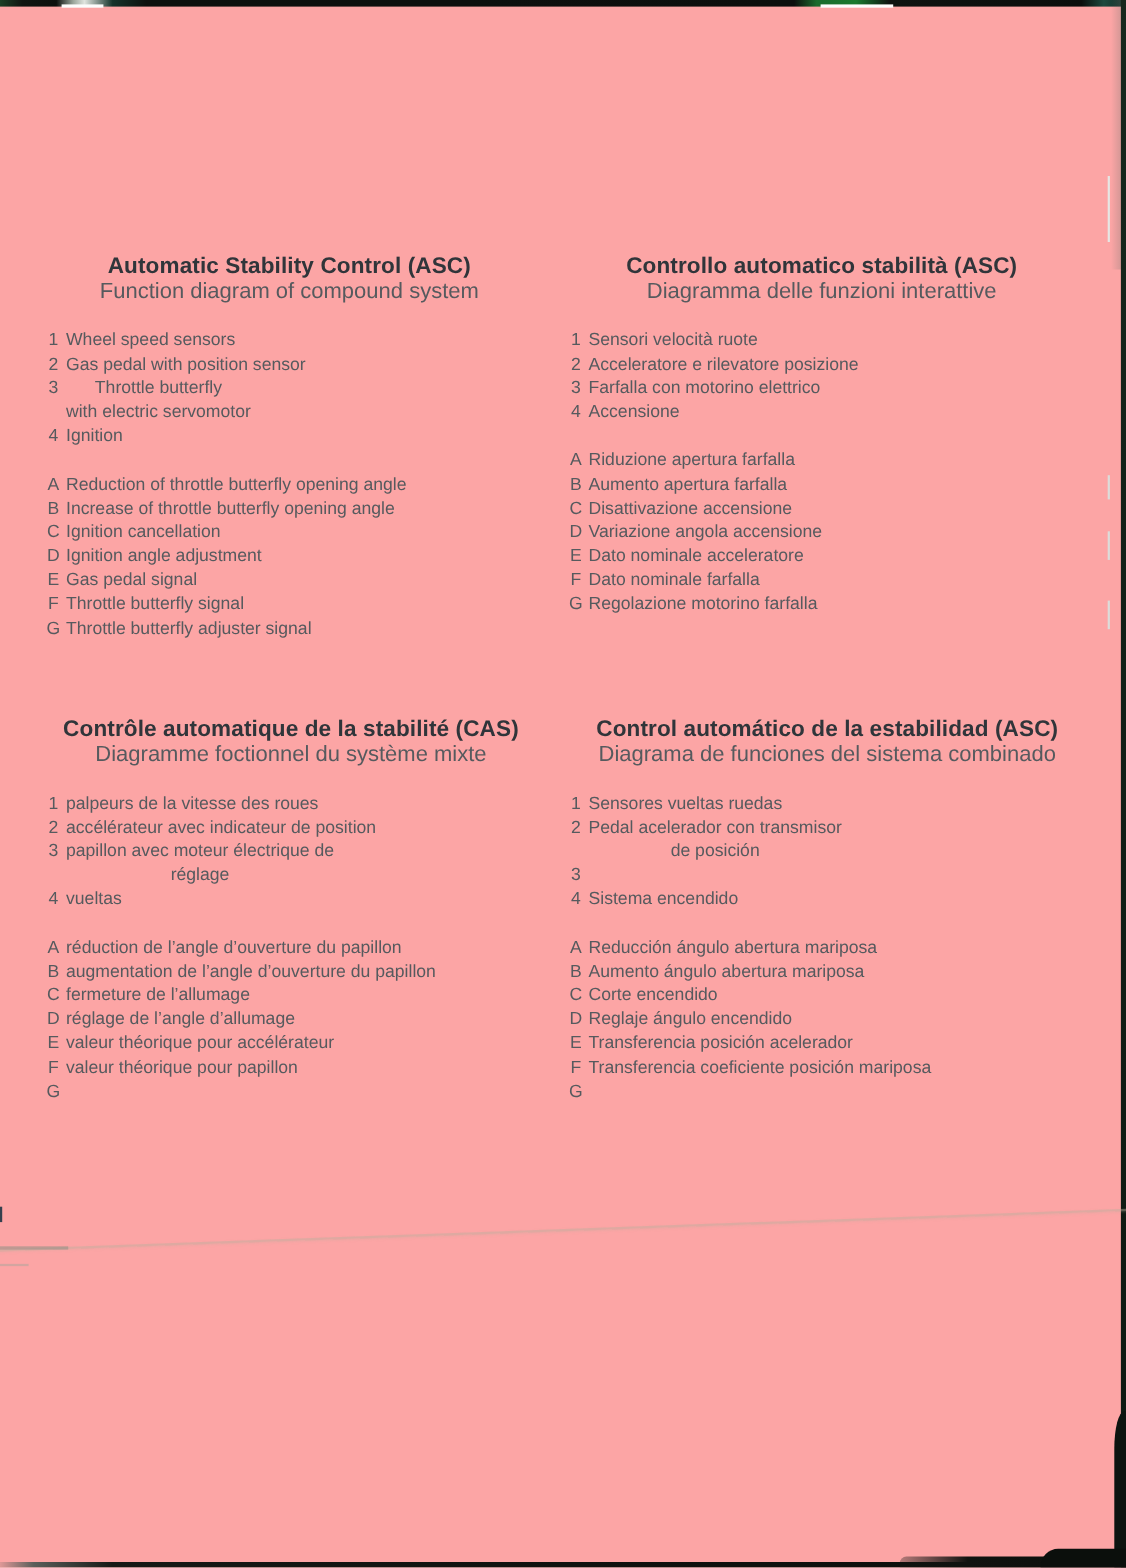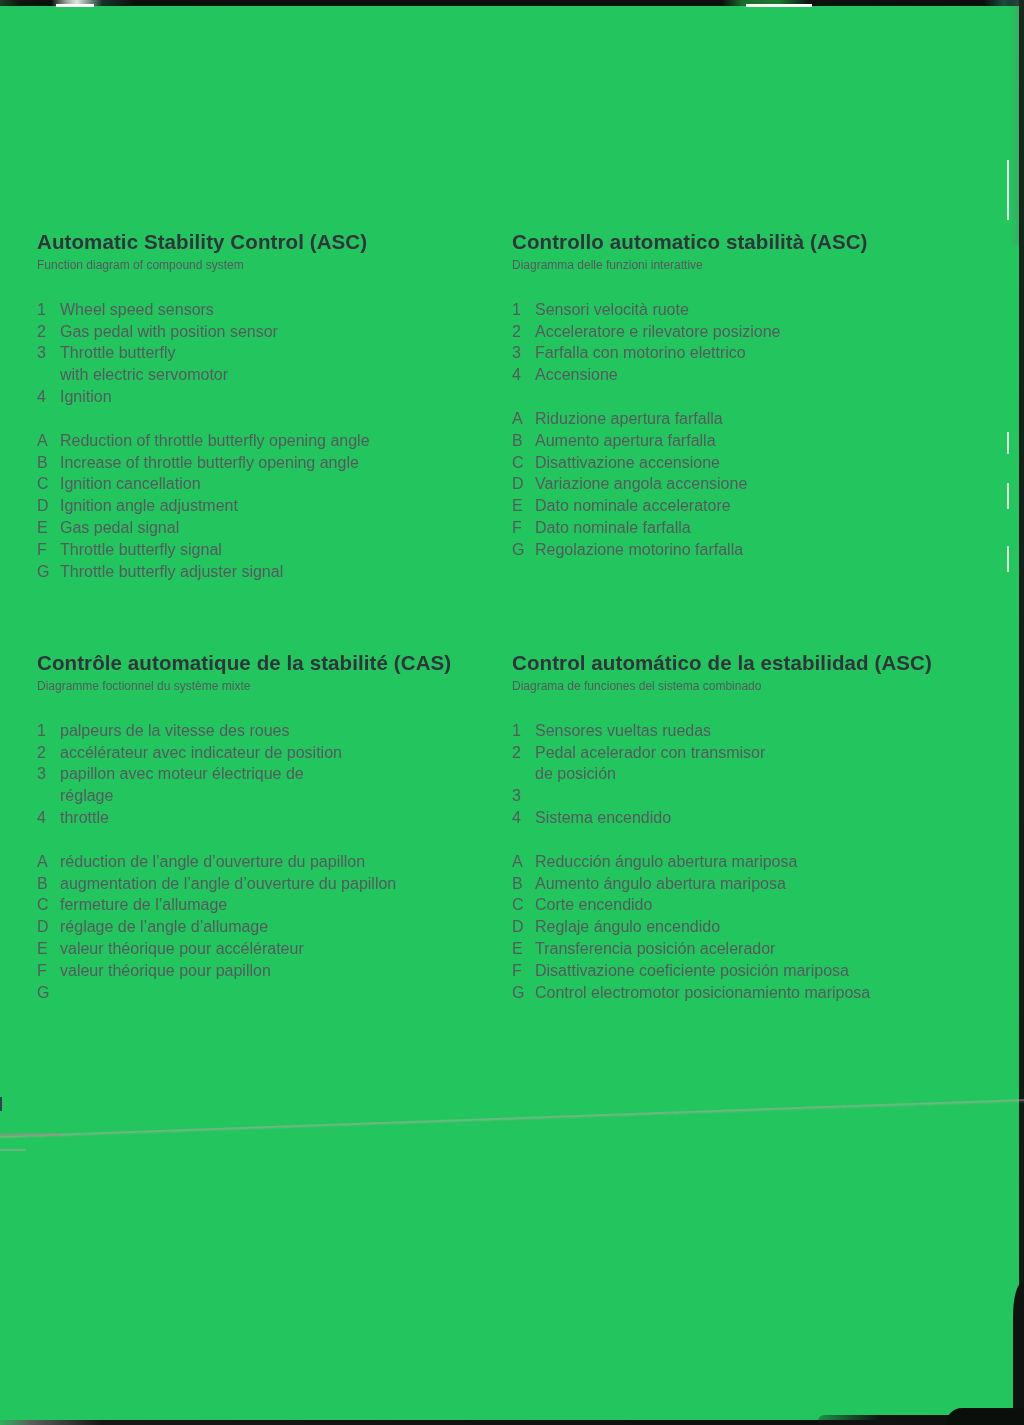--- a/index.html
+++ b/index.html
@@ -1,26 +1,27 @@
 <!DOCTYPE html>
 <html><head>
 <meta charset="utf-8">
 <style>
   * { box-sizing: border-box; }
   html, body { margin: 0; padding: 0; }
   body { width: 1024px; height: 1425px; background: #e9e9e7; }
   .page {
     position: relative; width: 1024px; height: 1425px;
-    background: #22c55e; overflow: hidden;
+    background: #fca5a5; overflow: hidden;
     font-family: "Liberation Sans", sans-serif;
+    text-align: center;
   }
   
   .block { position: absolute; }
   .title { margin: 0; font-size: 20.5px; line-height: 27px; font-weight: 700; color: #30353a; letter-spacing: 0.1px; }
-  .subtitle { margin: 0; font-size: 12px; line-height: 21.8px; color: #565a5e; }
+  .subtitle { margin: 0; font-size: 20px; line-height: 21.8px; color: #565a5e; }
   .list { list-style: none; margin: 22px 0 0 0; padding: 0; }
   .row { display: flex; font-size: 16px; line-height: 21.8px; color: #565a5e; }
   .marker { flex: 0 0 23px; }
   .txt { white-space: pre-line; }
   
   .top-band { position: absolute; top: 0; left: 0; right: 0; height: 6px;
     background: linear-gradient(90deg,#1c4026 0%,#101511 2%,#0c100d 5%,#9aa69b 6.5%,#dfe4de 7.5%,#15332a 10%,#0d110e 13%,#0d100e 40%,#0c0f0d 70.5%,#1b6b2d 72.5%,#1a7a2e 76%,#0e1310 79%,#0b0e0c 96%,#1d4a3e 98%,#122821 100%); }
   .top-notch-a { position: absolute; top: 4px; left: 56px; width: 38px; height: 3px; background: #fcfcfb; }
   .top-notch-b { position: absolute; top: 4px; left: 746px; width: 66px; height: 3px; background: #fcfcfb; }
   .right-strip { position: absolute; top: 0; right: 0; width: 5px; height: 100%;
@@ -190,21 +191,21 @@
           <span class="marker">2</span>
           <span class="txt">accélérateur avec indicateur de position</span>
         </li>
       <li class="row">
           <span class="marker">3</span>
           <span class="txt">papillon avec moteur électrique de
 réglage</span>
         </li>
       <li class="row">
           <span class="marker">4</span>
-          <span class="txt">throttle</span>
+          <span class="txt">vueltas</span>
         </li>
     </ul>
     <ul class="list">
       <li class="row">
           <span class="marker">A</span>
           <span class="txt">réduction de l’angle d’ouverture du papillon</span>
         </li>
       <li class="row">
           <span class="marker">B</span>
           <span class="txt">augmentation de l’angle d’ouverture du papillon</span>
@@ -268,22 +269,21 @@
       <li class="row">
           <span class="marker">D</span>
           <span class="txt">Reglaje ángulo encendido</span>
         </li>
       <li class="row">
           <span class="marker">E</span>
           <span class="txt">Transferencia posición acelerador</span>
         </li>
       <li class="row">
           <span class="marker">F</span>
-          <span class="txt">Disattivazione coeficiente posición mariposa</span>
-        </li>
-      <li class="row">
-          <span class="marker">G</span>
-          <span class="txt">Control electromotor posicionamiento mariposa</span>
+          <span class="txt">Transferencia coeficiente posición mariposa</span>
+        </li>
+      <li class="row">
+          <span class="marker">G</span>
         </li>
     </ul>
   </section>
 
 </div>
 
 </body></html>

